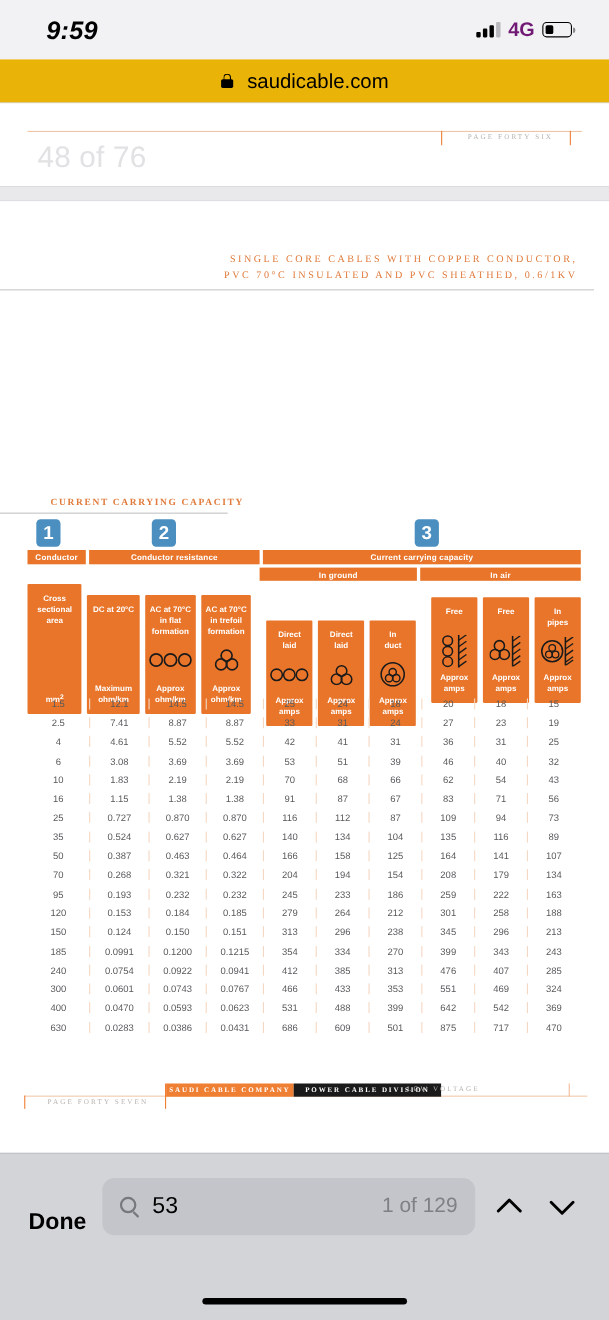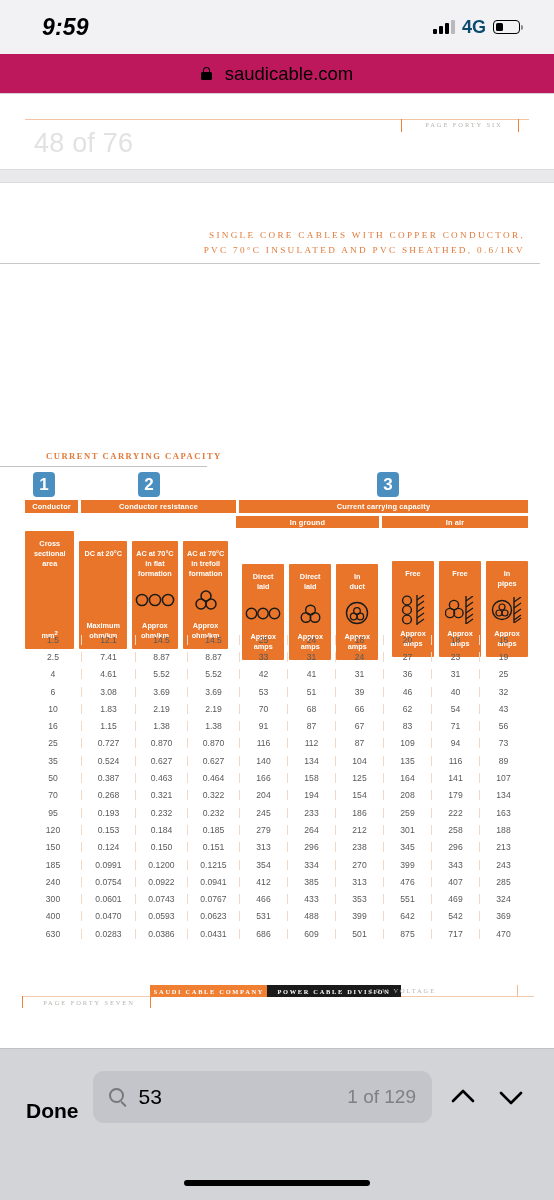--- a/index.html
+++ b/index.html
@@ -18,30 +18,30 @@
     padding: 0 34px 0 42px;
   }
   .clock { font-size: 23px; font-weight: 700; color: #000; letter-spacing: .2px; font-style: italic; }
   .status-right { display: flex; align-items: center; gap: 7px; }
   .bars { display: flex; align-items: flex-end; gap: 2px; height: 14px; }
   .bars i { display:block; width: 4px; background:#000; border-radius: 1px; }
   .bars i:nth-child(1){ height: 5px; }
   .bars i:nth-child(2){ height: 8px; }
   .bars i:nth-child(3){ height: 11px; }
   .bars i:nth-child(4){ height: 14px; background:#b8b8bd; }
-  .netlabel { font-size: 18px; font-weight: 600; color:#0c4a6e; }
+  .netlabel { font-size: 18px; font-weight: 600; color:#701a75; }
   .battery { position: relative; width: 27px; height: 14px; border: 1.6px solid #000;
              border-radius: 4px; padding: 1.6px; }
   .battery .fill { width: 32%; height: 100%; background:#000; border-radius: 1.5px; }
   .battery:after { content:""; position:absolute; right:-4px; top:4px; width:2.4px; height:5px;
                    background:#000; border-radius: 0 2px 2px 0; opacity:.45; }
 
   
   .urlbar {
-    height: 40px; background:#be185d;
+    height: 40px; background:#eab308;
     display:flex; align-items:center; justify-content:center; gap: 13px;
     border-bottom: 1px solid #d3d3d7;
   }
   .lock { width: 11px; height: 13px; position: relative; }
   .lock .body { position:absolute; bottom:0; width:11px; height:8px; background:#000; border-radius:1.5px; }
   .lock .shackle { position:absolute; top:0; left:2px; width:7px; height:7px;
                    border:1.8px solid #000; border-bottom:none;
                    border-radius: 4px 4px 0 0; }
   .url { font-size: 18.5px; color:#000; }
 
@@ -114,21 +114,21 @@
     padding: 8px 2px 6px;
   }
   .hcell .htop { min-height: 30px; }
   .hcell .hicon { flex:1; display:flex; align-items:center; justify-content:center; padding: 2px 0; }
   .hcell .hbot { padding-bottom: 2px; }
   .c1 { width: 53px; height: 118px; justify-content:space-between; }
   .c2 { width: 51px; height: 108px; margin-top:10px; justify-content:space-between; }
   .c3 { width: 49px; height: 108px; margin-top:10px; }
   .c4 { width: 49px; height: 108px; margin-top:10px; }
   .cG { width: 45px; height: 96px; margin-top:33px; }
-  .cA { width: 45px; height: 96px; margin-top:30px; }
+  .cA { width: 45px; height: 96px; margin-top:12px; }
   .gap-sm { width: 4px; }
 
   svg.ic { display:block; }
 
   
   .rows { position:absolute; left: 25px; top: 448px; width: 503px; }
   .row { display:flex; height: 17.3px; align-items:center; }
   .cell { font-size: 8.6px; color:#58595b; text-align:center; position:relative; }
   .cell + .cell { border-left: 1px solid #f5d8c3; }
   .w1 { width: 56px; } .w2 { width: 54px; } .w3 { width: 52px; } .w4 { width: 52px; }

